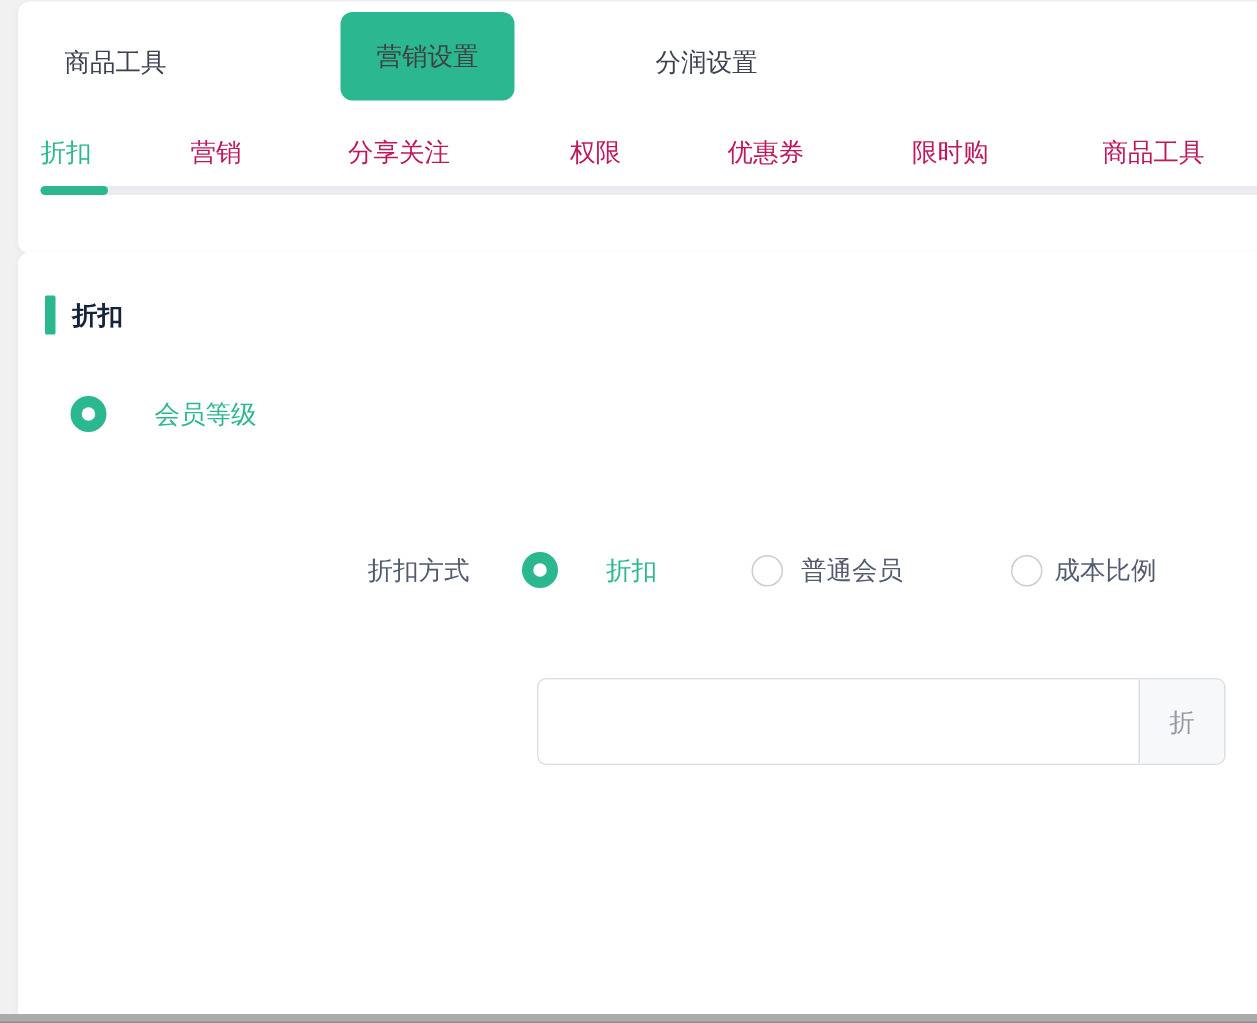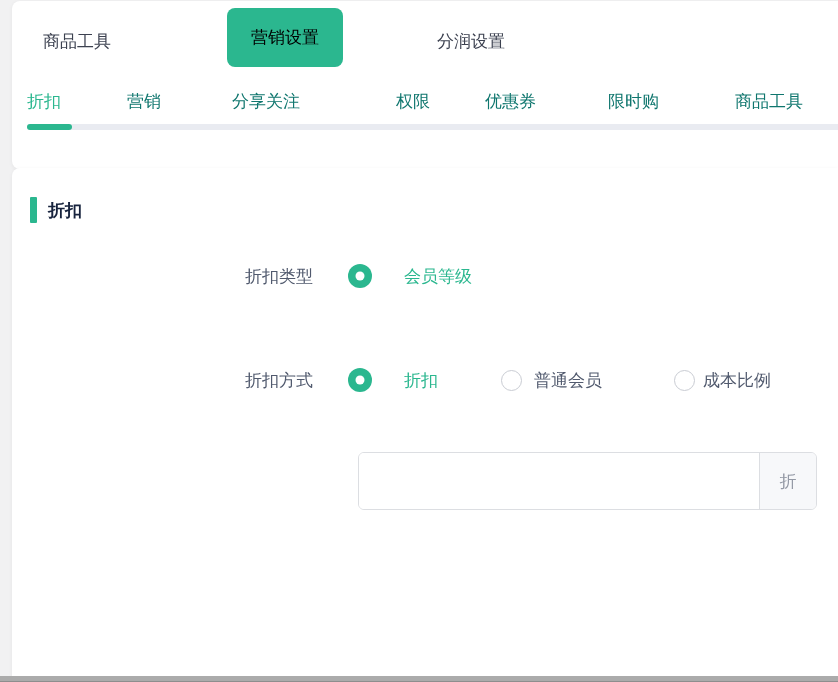--- a/index.html
+++ b/index.html
@@ -35,38 +35,38 @@
     color:#3c4150;
     cursor:pointer;
     white-space:nowrap;
   }
   .ptab-1 { left:31px; top:29px; }
   .ptab-2 {
     left:215px; top:7px;
     width:116px; height:59px;
     background:#2bb78f;
     border-radius:8px;
-    color:#000000;
+    color:#404040;
     display:flex; align-items:center; justify-content:center;
   }
   .ptab-3 { left:425px; top:29px; }
   
   .stab {
     position:absolute;
     top:89px;
     font-size:17px;
-    color:#0f766e;
+    color:#be185d;
     cursor:pointer;
     white-space:nowrap;
   }
   .stab.active { color:#2bb78f; }
   .stab-1 { left:15px; }
   .stab-2 { left:115px; }
   .stab-3 { left:220px; }
-  .stab-4 { left:384px; }
+  .stab-4 { left:368px; }
   .stab-5 { left:473px; }
   .stab-6 { left:596px; }
   .stab-7 { left:723px; }
   .stab-track {
     position:absolute;
     left:15px; right:0;
     top:123px;
     height:6px;
     background:#e9ebf1;
     border-radius:3px 0 0 3px;
@@ -218,21 +218,20 @@
   <div class="stab-track"></div>
   <div class="stab-indicator"></div>
 </div>
 
 <div class="card card-panel">
 
   <div class="section-bar"></div>
   <div class="section-title">折扣</div>
 
   <div class="form-row row-type">
-    <div class="form-label">折扣类型</div>
     <span class="radio selected ml35"></span>
     <span class="opt-label selected ml18">会员等级</span>
   </div>
 
   <div class="form-row row-method">
     <div class="form-label">折扣方式</div>
     <span class="radio selected ml35"></span>
     <span class="opt-label selected ml18">折扣</span>
     <span class="radio unselected ml63"></span>
     <span class="opt-label unselected ml12">普通会员</span>

